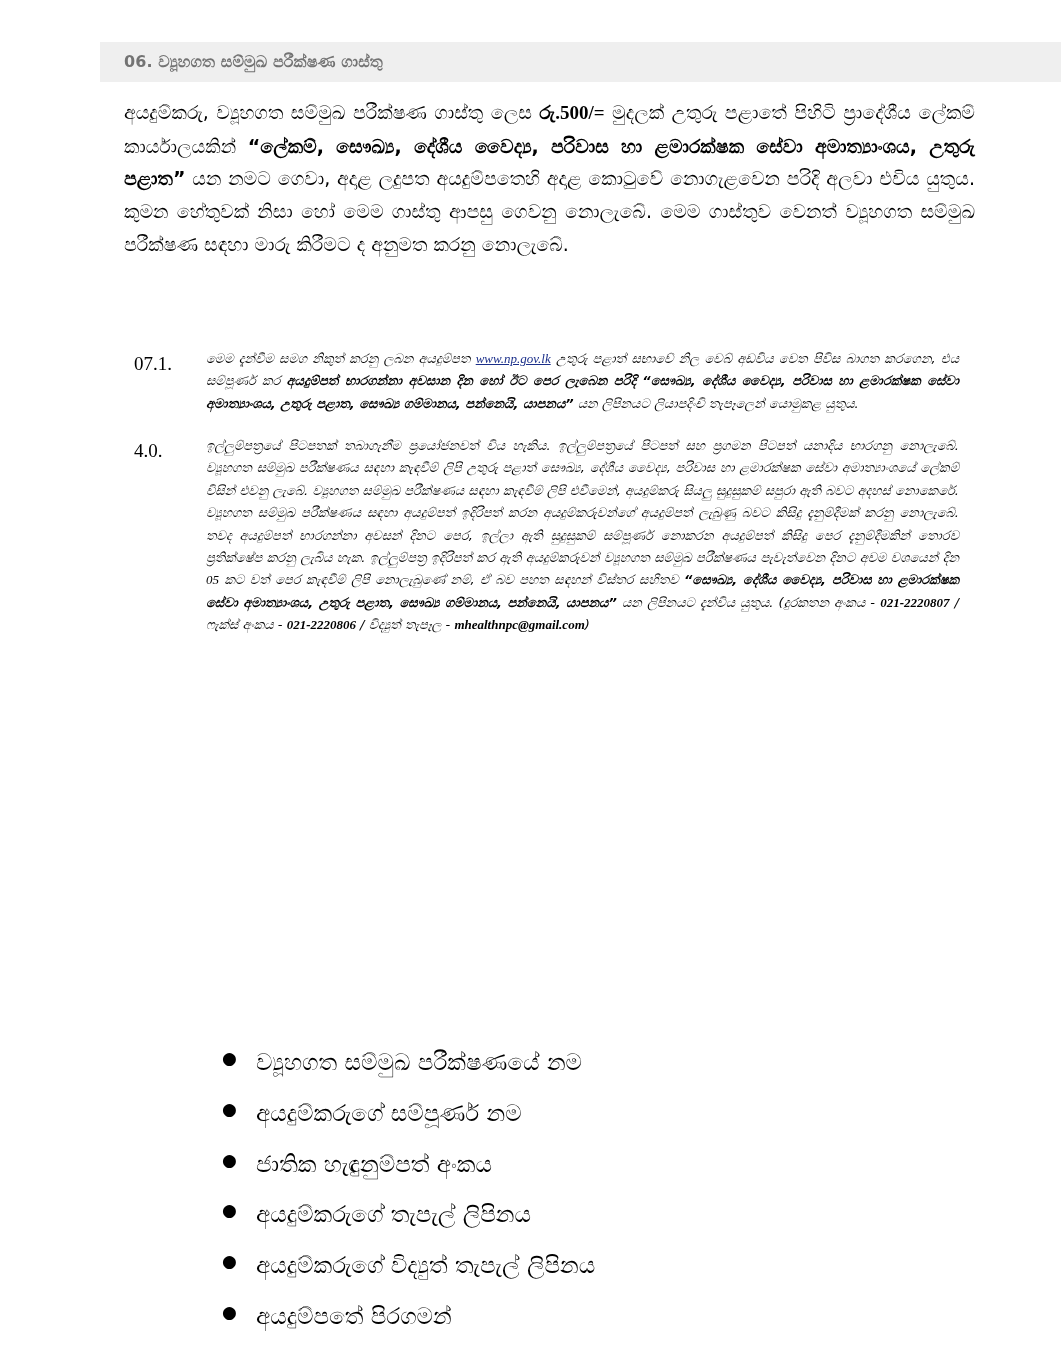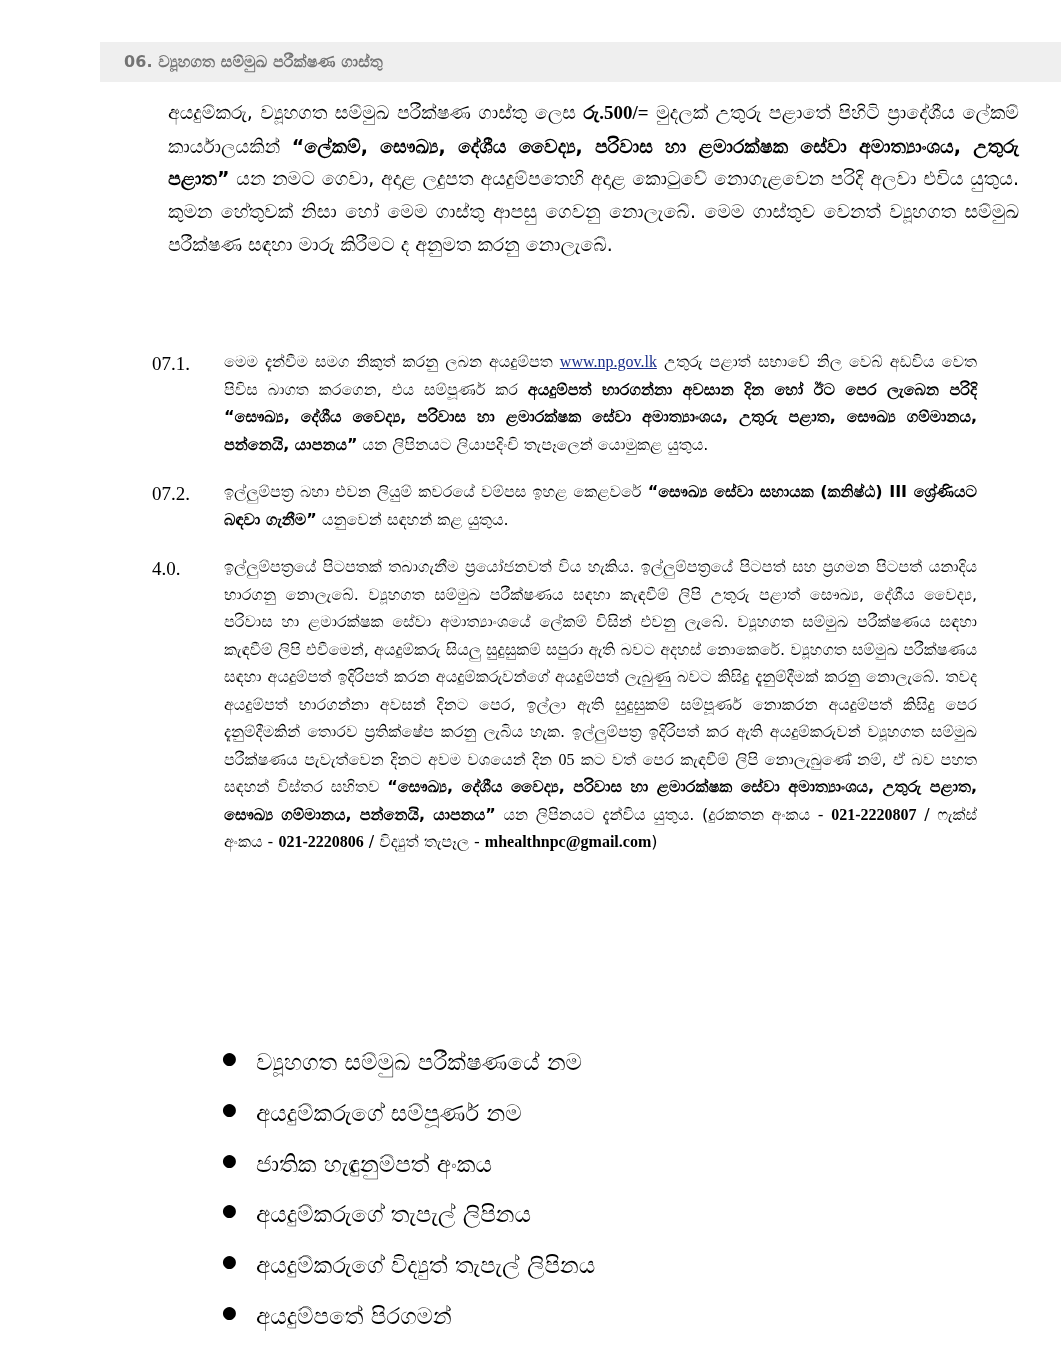--- a/index.html
+++ b/index.html
@@ -45,52 +45,52 @@
   
   .body-para {
     position: absolute;
     left: 124px;
     width: 851px;
     font-size: 19px;
     line-height: 1.72;
     text-align: justify;
     text-justify: inter-word;
     color: #000;
-    margin-left: 44px;
   }
   #para-06 { top: 96px; }
 
   .b { font-weight: bold; }
 
   
   .num-list {
     position: absolute;
-    left: 152px;
+    left: 134px;
     width: 825px;
   }
   #list-07 { top: 348px; }
 
   .num-item {
     display: flex;
     align-items: flex-start;
     margin-bottom: 20px;
   }
   .num-marker {
     flex: 0 0 72px;
     font-size: 19px;
     line-height: 1.72;
     font-family: "Liberation Serif", "DejaVu Serif", serif;
     white-space: nowrap;
   }
   .num-text {
     flex: 1 1 auto;
-    font-size: 16px;
+    font-size: 13px;
     line-height: 1.72;
     text-align: justify;
     text-justify: inter-word;
+    font-style: italic;
   }
 
   .link {
     color: #1b2f8a;
     text-decoration: underline;
     font-family: "Liberation Serif", "DejaVu Serif", serif;
   }
 
   .mono-num {
     font-family: "Liberation Serif", "DejaVu Serif", serif;
@@ -139,26 +139,20 @@
 
   <div class="num-list" id="list-07">
 
     <div class="num-item">
       <div class="num-marker">07.1.</div>
       <div class="num-text">
         <span>මෙම දැන්වීම සමග නිකුත් කරනු ලබන අයදුම්පත </span><a class="link" href="#">www.np.gov.lk</a><span> උතුරු පළාත් සභාවේ නිල වෙබ් අඩවිය වෙත පිවිස බාගත කරගෙන, එය සම්පූර්ණ කර </span><span class="b">අයදුම්පත් භාරගන්නා අවසාන දින හෝ ඊට පෙර ලැබෙන පරිදි</span><span> </span><span class="b">“සෞඛ්‍ය, දේශීය වෛද්‍ය, පරිවාස හා ළමාරක්ෂක සේවා අමාත්‍යාංශය, උතුරු පළාත, සෞඛ්‍ය ගම්මානය, පන්නෙයි, යාපනය”</span><span> යන ලිපිනයට ලියාපදිංචි තැපෑලෙන් යොමුකළ යුතුය.</span>
       </div>
     </div>
 
-    <div class="num-item">
-      <div class="num-marker">07.2.</div>
-      <div class="num-text">
-        <span>ඉල්ලුම්පත්‍ර බහා එවන ලියුම් කවරයේ වම්පස ඉහළ කෙළවරේ </span><span class="b">“සෞඛ්‍ය සේවා සහායක (කනිෂ්ඨ) III ශ්‍රේණියට බඳවා ගැනීම”</span><span> යනුවෙන් සඳහන් කළ යුතුය.</span>
-      </div>
-    </div>
 
     <div class="num-item">
       <div class="num-marker">4.0.</div>
       <div class="num-text">
         <span>ඉල්ලුම්පත්‍රයේ පිටපතක් තබාගැනීම ප්‍රයෝජනවත් විය හැකිය. ඉල්ලුම්පත්‍රයේ පිටපත් සහ ප්‍රගමන පිටපත් යනාදිය භාරගනු නොලැබේ. ව්‍යූහගත සම්මුඛ පරීක්ෂණය සඳහා කැඳවීම් ලිපි උතුරු පළාත් සෞඛ්‍ය, දේශීය වෛද්‍ය, පරිවාස හා ළමාරක්ෂක සේවා අමාත්‍යාංශයේ ලේකම් විසින් එවනු ලැබේ. ව්‍යූහගත සම්මුඛ පරීක්ෂණය සඳහා කැඳවීම් ලිපි එවීමෙන්, අයදුම්කරු සියලු සුදුසුකම් සපුරා ඇති බවට අදහස් නොකෙරේ. ව්‍යූහගත සම්මුඛ පරීක්ෂණය සඳහා අයදුම්පත් ඉදිරිපත් කරන අයදුම්කරුවන්ගේ අයදුම්පත් ලැබුණු බවට කිසිදු දැනුම්දීමක් කරනු නොලැබේ. තවද අයදුම්පත් භාරගන්නා අවසන් දිනට පෙර, ඉල්ලා ඇති සුදුසුකම් සම්පූර්ණ නොකරන අයදුම්පත් කිසිදු පෙර දැනුම්දීමකින් තොරව ප්‍රතික්ෂේප කරනු ලැබිය හැක. ඉල්ලුම්පත්‍ර ඉදිරිපත් කර ඇති අයදුම්කරුවන් ව්‍යූහගත සම්මුඛ පරීක්ෂණය පැවැත්වෙන දිනට අවම වශයෙන් දින </span><span class="ser">05</span><span> කට වත් පෙර කැඳවීම් ලිපි නොලැබුණේ නම්, ඒ බව පහත සඳහන් විස්තර සහිතව </span><span class="b">“සෞඛ්‍ය, දේශීය වෛද්‍ය, පරිවාස හා ළමාරක්ෂක සේවා අමාත්‍යාංශය, උතුරු පළාත, සෞඛ්‍ය ගම්මානය, පන්නෙයි, යාපනය”</span><span> යන ලිපිනයට දැන්විය යුතුය. (දුරකතන අංකය - </span><span class="mono-num">021-2220807</span><span> / ෆැක්ස් අංකය - </span><span class="mono-num">021-2220806</span><span> / විද්‍යුත් තැපෑල - </span><span class="mono-num">mhealthnpc@gmail.com</span><span>)</span>
       </div>
     </div>
 
   </div>
 

